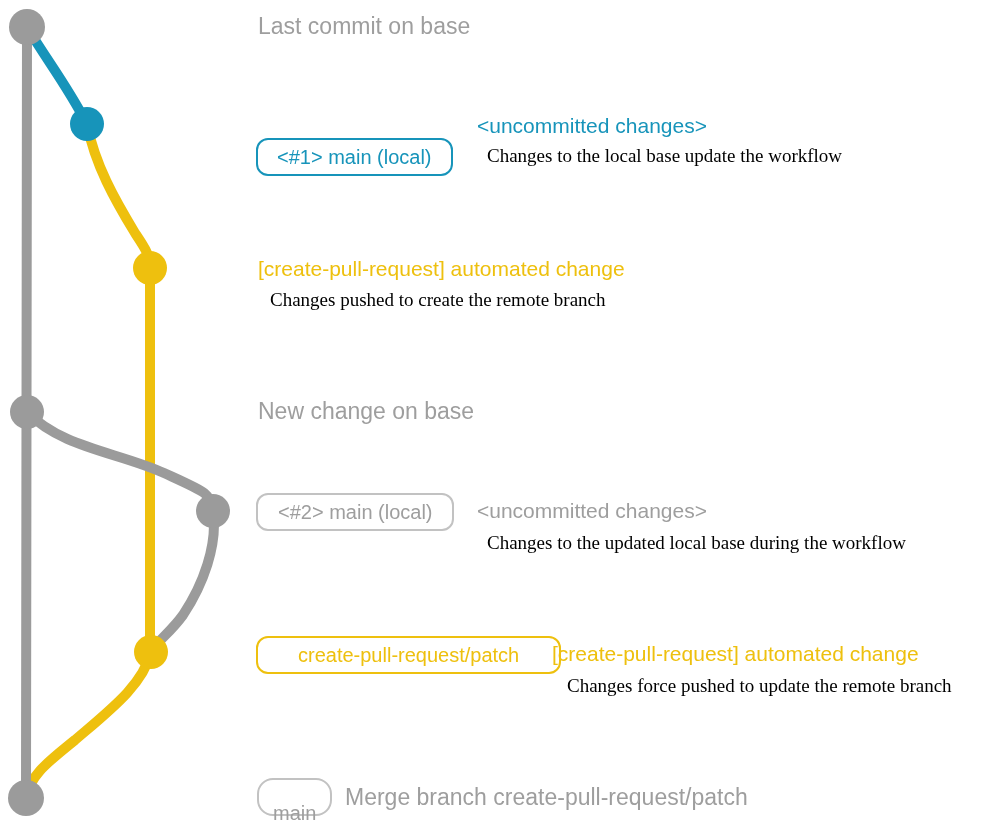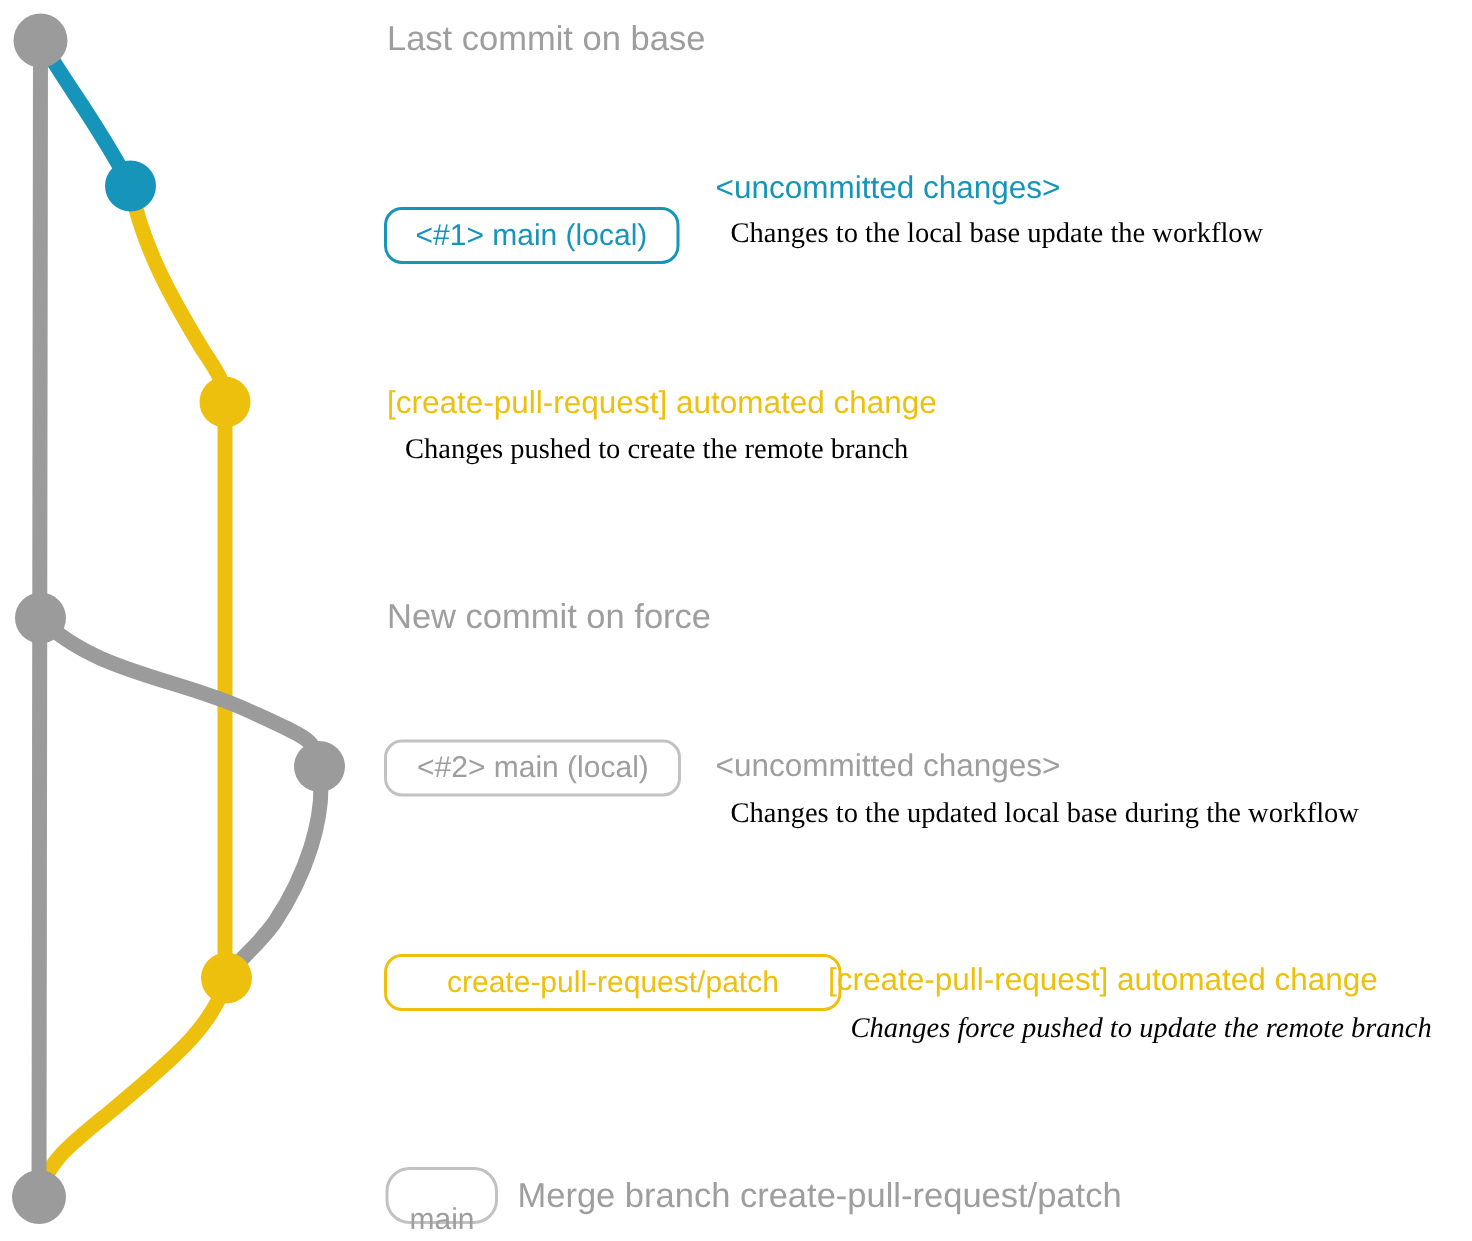--- a/index.html
+++ b/index.html
@@ -72,26 +72,26 @@
 
   <div class="abs section-label" style="left:258px;top:26px;">Last commit on base</div>
 
   <div class="abs badge blue" style="left:256px;top:127px;margin-top:30px;">&lt;#1&gt; main (local)</div>
   <div class="abs title blue" style="left:477px;top:126px;">&lt;uncommitted changes&gt;</div>
   <div class="abs caption" style="left:487px;top:156px;">Changes to the local base update the workflow</div>
 
   <div class="abs title yellow" style="left:258px;top:269px;">[create-pull-request] automated change</div>
   <div class="abs caption" style="left:270px;top:300px;">Changes pushed to create the remote branch</div>
 
-  <div class="abs section-label" style="left:258px;top:411px;">New commit on force</div>
+  <div class="abs section-label" style="left:258px;top:411px;">New change on base</div>
 
   <div class="abs badge gray" style="left:256px;top:512px;">&lt;#2&gt; main (local)</div>
   <div class="abs title gray" style="left:477px;top:511px;font-size:21px;">&lt;uncommitted changes&gt;</div>
   <div class="abs caption" style="left:487px;top:543px;">Changes to the updated local base during the workflow</div>
 
   <div class="abs badge yellow" style="left:256px;top:655px;">create-pull-request/patch</div>
   <div class="abs title yellow" style="left:552px;top:654px;">[create-pull-request] automated change</div>
-  <div class="abs caption" style="left:567px;top:686px;font-style:italic;">Changes force pushed to update the remote branch</div>
+  <div class="abs caption" style="left:567px;top:686px;">Changes force pushed to update the remote branch</div>
 
   <div class="abs badge gray small" style="left:257px;top:797px;">main</div>
   <div class="abs title gray" style="left:345px;top:797px;">Merge branch create-pull-request/patch</div>
 
 </div>
 
 </body></html>

